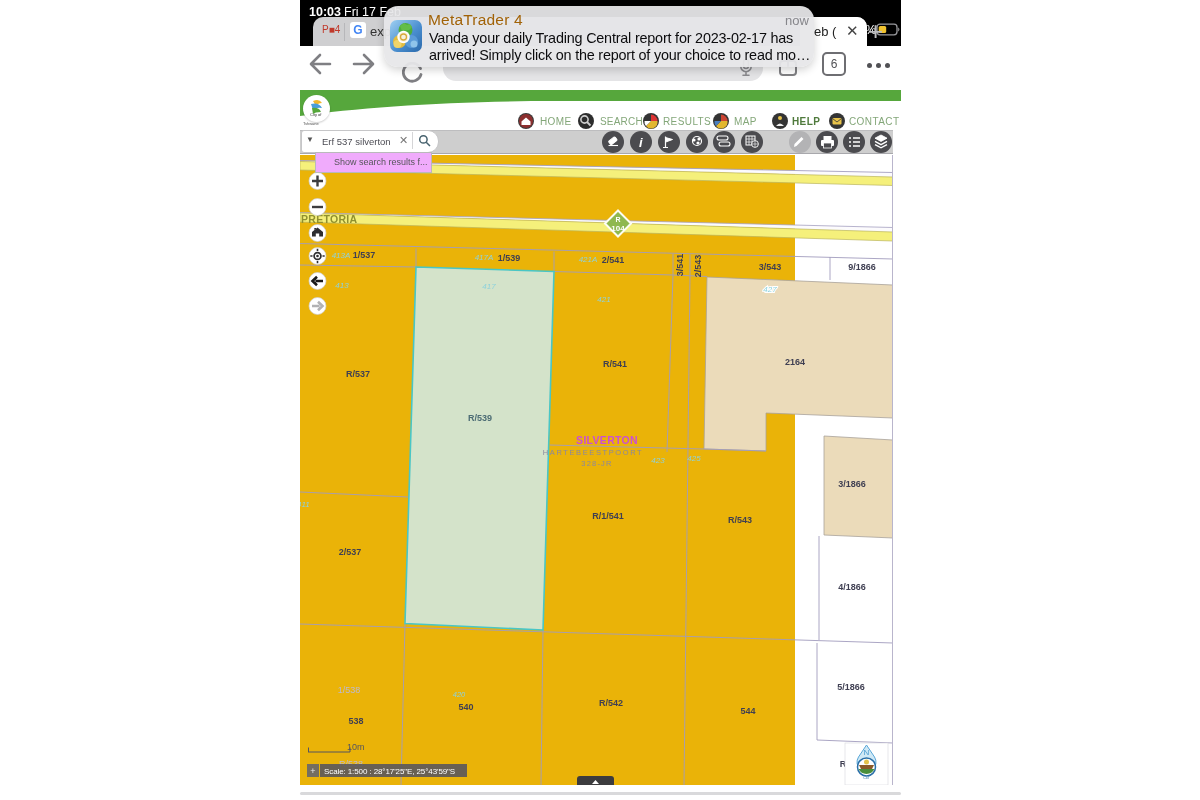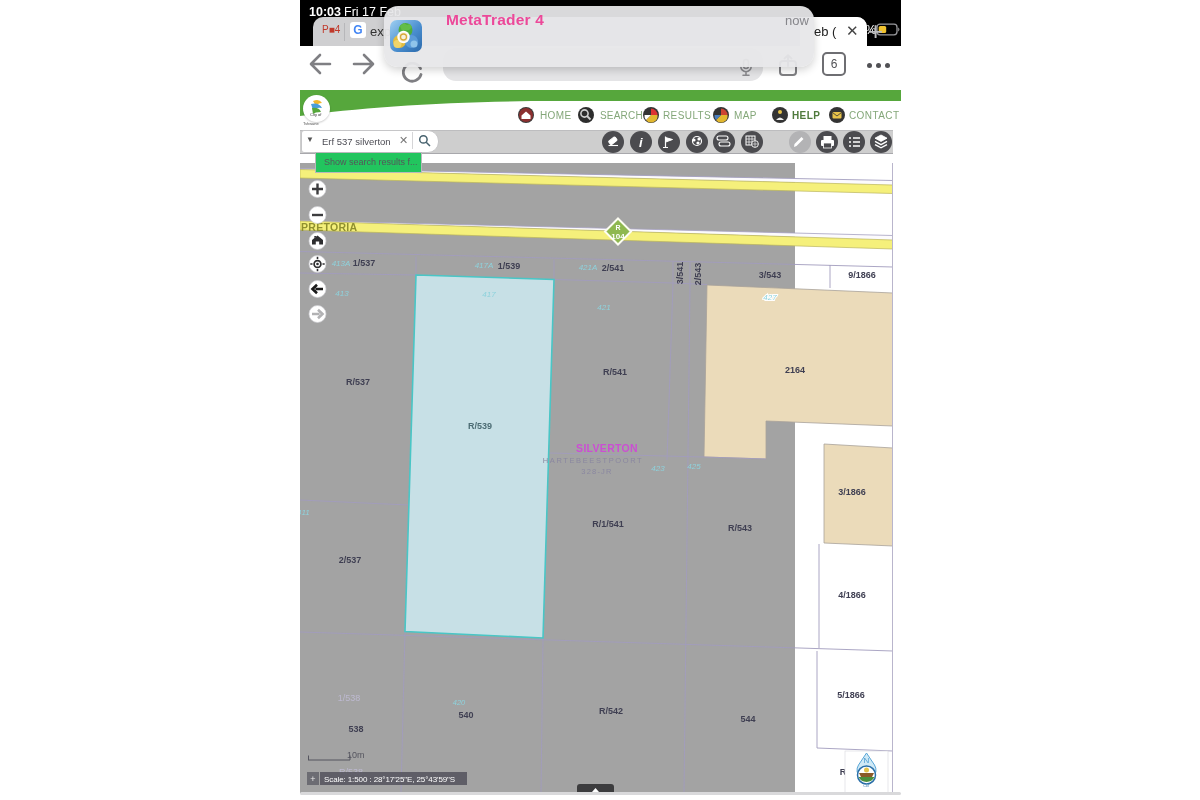--- a/index.html
+++ b/index.html
@@ -120,44 +120,45 @@
       <circle cx="9.5" cy="21.5" r="6.5" fill="#e2bc3f"></circle>
       <circle cx="7.5" cy="24" r="4" fill="#f0d46a"></circle>
       <circle cx="21.5" cy="21.5" r="6.5" fill="#5b9bd8"></circle>
       <circle cx="24" cy="24" r="3.5" fill="#8fc4ea"></circle>
       <circle cx="13.5" cy="17" r="6.2" fill="#fff"></circle>
       <circle cx="13.5" cy="17" r="4.8" fill="#f7f1de"></circle>
       <circle cx="13.5" cy="17" r="3" fill="none" stroke="#d8a93a" stroke-width="1.3"></circle>
     </svg>
   </div>
 
-  <div class="abs" style="left:146px;top:11px;font-size:15.5px;font-weight:700;color:#ec4899;letter-spacing:0.2px;">MetaTrader 4</div>
+  <div class="abs" style="left:128px;top:11px;font-size:15.5px;font-weight:400;color:#a16207;letter-spacing:0.2px;">MetaTrader 4</div>
 
   <div class="abs" style="left:485px;top:13px;font-size:13px;color:#86868b;">now</div>
 
+  <div class="abs" style="left:129px;top:30px;width:392px;font-size:14.4px;line-height:17px;color:#0c0c0e;letter-spacing:-0.2px;">Vanda your daily Trading Central report for 2023-02-17 has arrived! Simply click on the report of your choice to read mo…</div>
 
   <div class="abs" style="left:0;top:90px;width:601px;height:40px;background:#fff;"></div>
   <div class="abs" style="left:0;top:90px;">
     <svg width="601" height="40" viewBox="0 0 601 40">
       <path d="M0 0 H601 V11 H254 C160 11 60 17 0 26 Z" fill="#56a73c"></path>
     </svg>
   </div>
 
   <div class="abs" style="left:3px;top:95px;width:27px;height:27px;border-radius:50%;background:#fff;box-shadow:0 1px 2px rgba(0,0,0,0.2);">
     <svg width="27" height="27" viewBox="0 0 27 27">
       <path d="M10 6 q6 -3 9 2 q-4 0 -6 3 z" fill="#f2b72c"></path>
       <path d="M8 9 q8 -2 11 4 q-6 -1 -9 2 z" fill="#4a9edb"></path>
       <path d="M9 13 q7 -1 9 4 q-6 0 -8 2 z" fill="#56a73c"></path>
       <text x="7" y="21" font-size="4" fill="#333">City of</text>
     </svg>
   </div>
 
   <div class="abs" style="left:3px;top:121px;font-size:4px;color:#555;">Tshwane</div>
 
-  <div class="abs" style="left:212px;top:106px;width:395px;height:20px;font-size:10px;color:#6fa654;letter-spacing:0.4px;">
+  <div class="abs" style="left:212px;top:112px;width:395px;height:20px;font-size:10px;color:#6fa654;letter-spacing:0.4px;">
     <svg width="395" height="20" viewBox="0 0 395 20" style="overflow:visible">
       <g>
       <circle cx="14" cy="9" r="8" fill="#3a3a3a"></circle>
           <circle cx="14" cy="9" r="7" fill="#8c2f2f"></circle>
       <path d="M9.5 9.5 L14 5.5 L18.5 9.5 V13 H9.5 Z" fill="#fff"></path>
         </g>
       <text x="28" y="13" fill="#84a779">HOME</text>
       <g>
       <circle cx="74" cy="9" r="8" fill="#2d2d2d"></circle>
           <circle cx="72.5" cy="7.5" r="3.6" fill="none" stroke="#cfcfcf" stroke-width="1.6"></circle>
@@ -259,23 +260,23 @@
 
   <div class="abs" style="left:112px;top:132px;width:1px;height:17px;background:#d5d5d7;"></div>
 
   <div class="abs" style="left:117px;top:133px;">
     <svg width="15" height="15" viewBox="0 0 15 15" fill="none" stroke="#47626e" stroke-width="1.5">
       <circle cx="6.4" cy="6.4" r="3.7"></circle>
         <path d="M9.2 9.2 L13 13"></path>
     </svg>
   </div>
 
-  <div class="abs" style="left:15px;top:152px;width:97px;height:19px;background:#22c55e;border:1px solid #b9b9bb;font-size:9px;color:#55555a;line-height:19px;padding-left:8px;z-index:6;white-space:nowrap;overflow:hidden;">Show search results f...</div>
-
-  <div class="abs" id="mapwrap" style="left:0;top:163px;width:495px;height:630px;background:#a3a3a3;">
+  <div class="abs" style="left:15px;top:152px;width:97px;height:19px;background:#f0abfc;border:1px solid #b9b9bb;font-size:9px;color:#55555a;line-height:19px;padding-left:18px;z-index:6;white-space:nowrap;overflow:hidden;">Show search results f...</div>
+
+  <div class="abs" id="mapwrap" style="left:0;top:155px;width:495px;height:630px;background:#eab308;">
   <svg width="593" height="630" viewBox="0 0 593 630" style="position:absolute;left:0;top:0;" font-family="Liberation Sans, sans-serif">
 
     <polygon points="0,5.5 593,17.5 593,22 0,6.5" fill="#fcfbfd"></polygon>
     <path d="M0 5.5 L593 17.5" stroke="#a49fc0" stroke-width="0.9" fill="none"></path>
 
     <polygon points="0,6.5 593,22 593,30.5 0,15" fill="#f5f07b" stroke="#bab55c" stroke-width="0.7"></polygon>
 
     <polygon points="0,57.5 593,72.5 593,77 0,58" fill="#fcfbfd"></polygon>
     <path d="M0 57.5 L593 72.5" stroke="#a49fc0" stroke-width="0.8" fill="none"></path>
 

